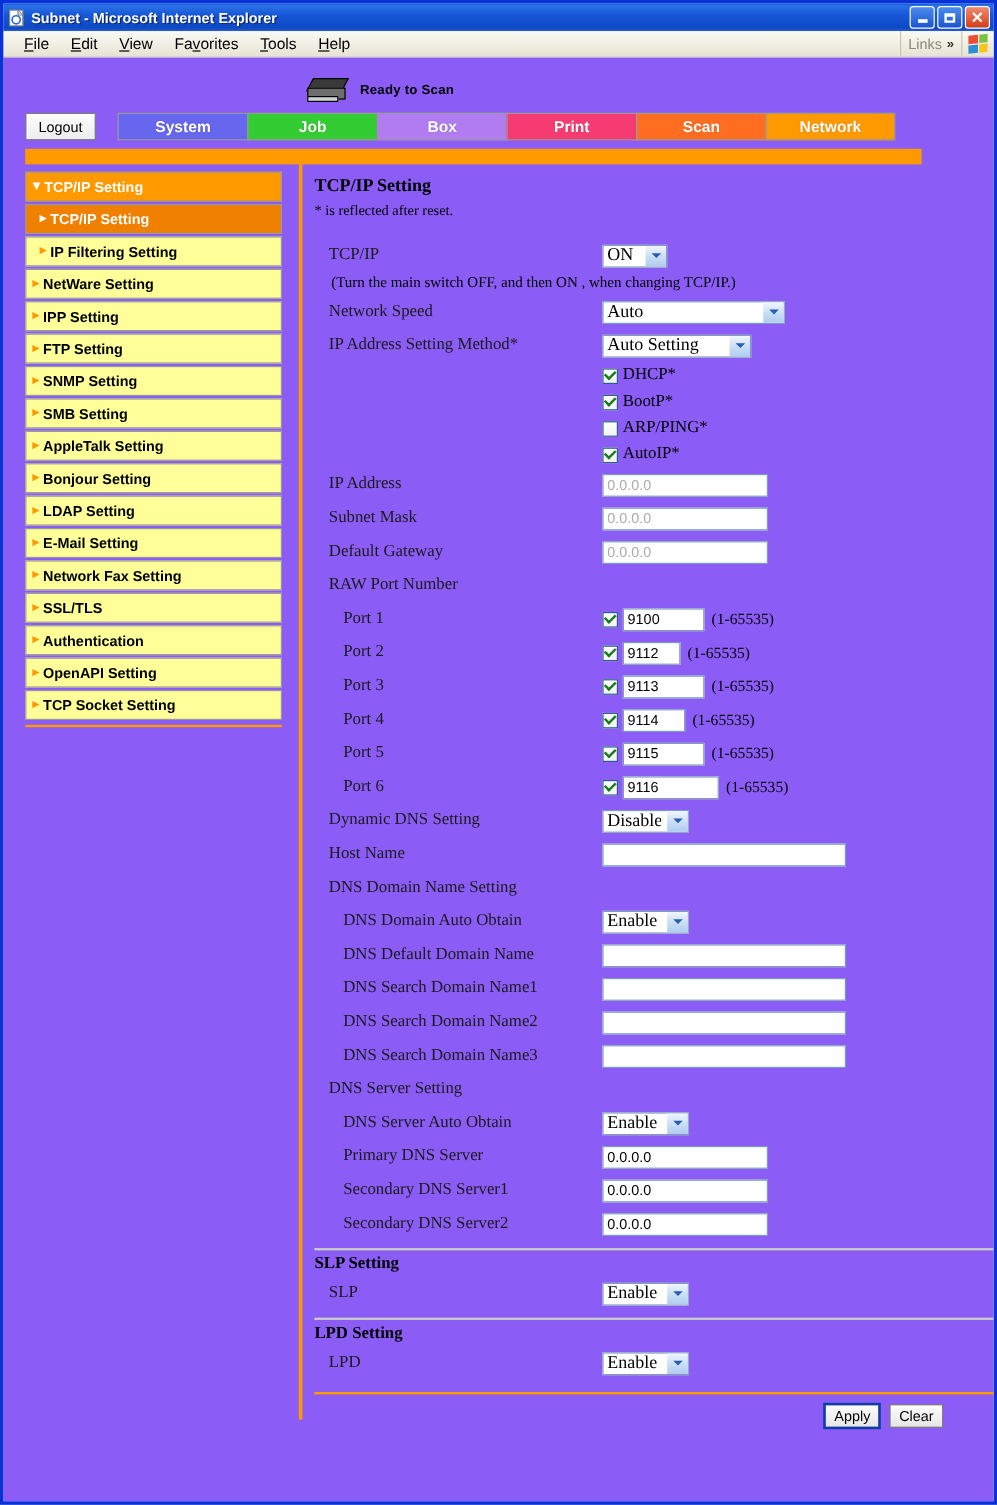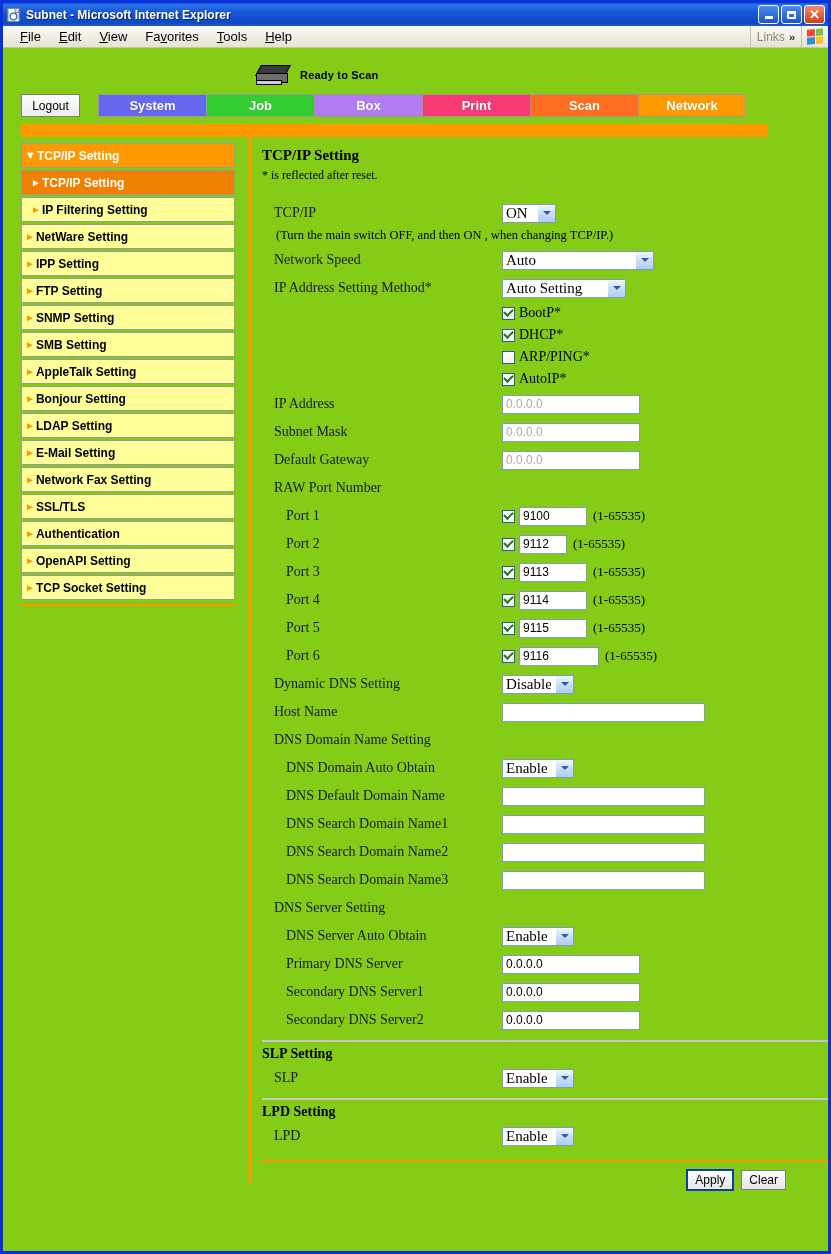--- a/index.html
+++ b/index.html
@@ -75,21 +75,21 @@
   }
   .flag{width:16px;height:15px;display:grid;grid-template-columns:1fr 1fr;grid-template-rows:1fr 1fr;gap:1px;transform:skewY(-6deg);}
   .flag i{display:block;}
   .flag i:nth-child(1){background:#F14B34;}
   .flag i:nth-child(2){background:#7BC143;}
   .flag i:nth-child(3){background:#2C8FD8;}
   .flag i:nth-child(4){background:#F5C518;}
 
   
   .page{
-    flex:1 1 auto;background:#84cc16;position:relative;overflow:hidden;
+    flex:1 1 auto;background:#8b5cf6;position:relative;overflow:hidden;
   }
   
   .status-block{
     padding:14px 0 0 253px;
   }
   .status-row{display:flex;align-items:center;height:26px;}
   .status-row .label{
     font-size:11px;font-weight:bold;color:#000;margin-left:10px;
     font-family:"Liberation Sans", sans-serif;letter-spacing:.2px;
   }
@@ -475,29 +475,29 @@
               </select>
               <span class="arrowbox"></span>
             </span>
           </span>
         </div>
 
         <div class="frow" style="min-height:22px">
           <span class="ctl-col">
             <span class="cbrow">
               <span class="cbx checked"></span>
-              <span class="cblabel">BootP*</span>
+              <span class="cblabel">DHCP*</span>
             </span>
           </span>
         </div>
         <div class="frow" style="min-height:22px">
           <span class="ctl-col">
             <span class="cbrow">
               <span class="cbx checked"></span>
-              <span class="cblabel">DHCP*</span>
+              <span class="cblabel">BootP*</span>
             </span>
           </span>
         </div>
         <div class="frow" style="min-height:22px">
           <span class="ctl-col">
             <span class="cbrow">
               <span class="cbx"></span>
               <span class="cblabel">ARP/PING*</span>
             </span>
           </span>
@@ -555,21 +555,21 @@
           <span class="ctl-col">
             <span class="cbx checked"></span>
             <input class="xp" style="width: 68px;" value="9113">
             <span class="hint">(1-65535)</span>
           </span>
         </div>
         <div class="frow">
           <span class="flabel i2">Port 4</span>
           <span class="ctl-col">
             <span class="cbx checked"></span>
-            <input class="xp" style="width: 68px;" value="9114">
+            <input class="xp" style="width: 52px;" value="9114">
             <span class="hint">(1-65535)</span>
           </span>
         </div>
         <div class="frow">
           <span class="flabel i2">Port 5</span>
           <span class="ctl-col">
             <span class="cbx checked"></span>
             <input class="xp" style="width: 68px;" value="9115">
             <span class="hint">(1-65535)</span>
           </span>

